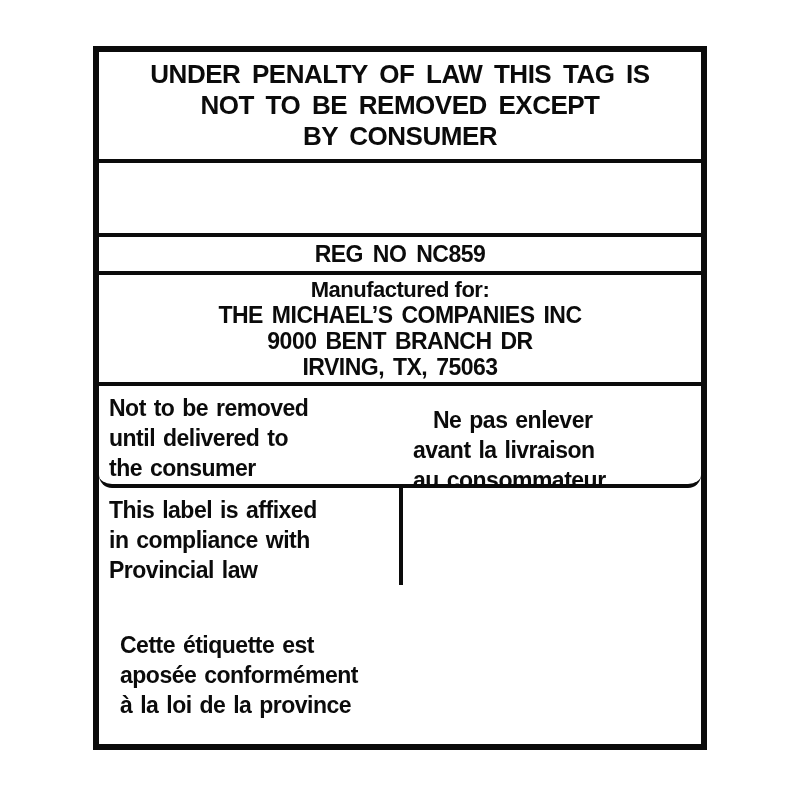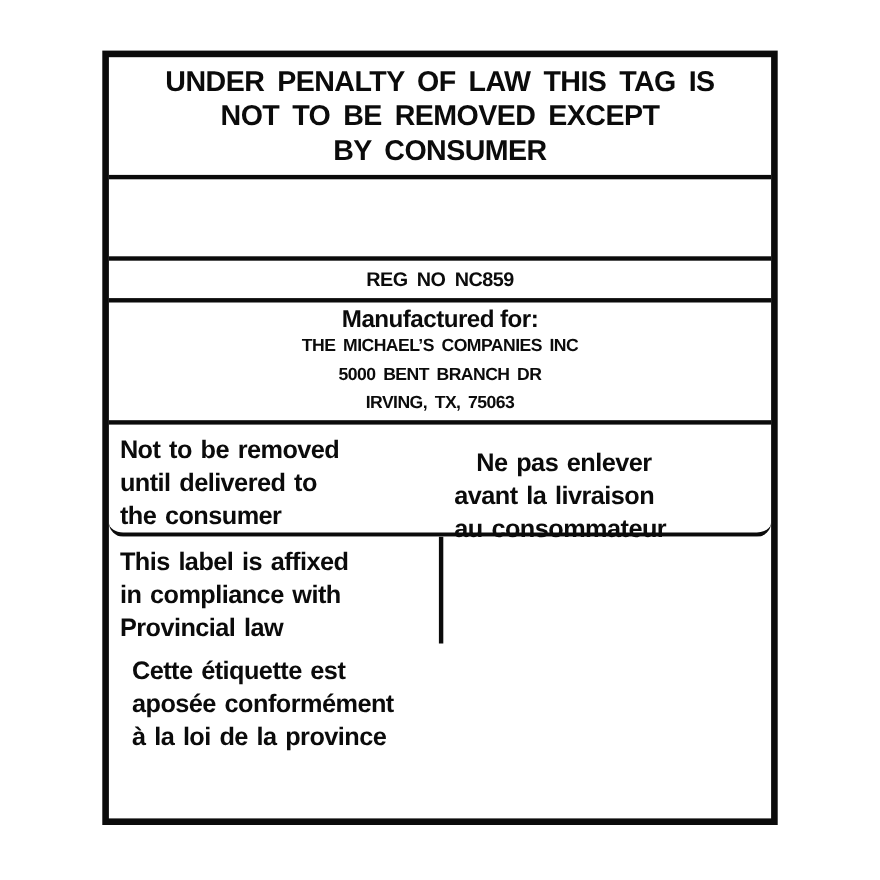--- a/index.html
+++ b/index.html
@@ -27,25 +27,25 @@
     border-bottom: 4px solid #0b0b0b;
     display: flex;
     flex-direction: column;
     justify-content: center;
     align-items: center;
     text-align: center;
   }
 
   .sec-header       { height: 111px; font-size: 26px; line-height: 31px; letter-spacing: -0.5px; word-spacing: 5px; }
   .sec-blank        { height: 74px; }
-  .sec-regno        { height: 38px;  font-size: 18px; letter-spacing: -0.5px; word-spacing: 4px; }
+  .sec-regno        { height: 38px;  font-size: 23px; letter-spacing: -0.5px; word-spacing: 4px; }
   .sec-cert         { height: 151px; font-size: 26px; line-height: 31px; letter-spacing: -0.5px; word-spacing: 4px; }
   .sec-mfg          { height: 111px; }
   .sec-mfg .mfg-heading { font-size: 22px; line-height: 25px; letter-spacing: -0.5px; }
-  .sec-mfg .mfg-line    { font-size: 16px; line-height: 26px; letter-spacing: -0.5px; word-spacing: 3px; }
+  .sec-mfg .mfg-line    { font-size: 23px; line-height: 26px; letter-spacing: -0.5px; word-spacing: 3px; }
 
   .sec-cols {
     flex-direction: row;
     justify-content: flex-start;
     align-items: stretch;
     text-align: left;
     font-size: 23px;
     line-height: 30px;
     letter-spacing: -0.5px;
     word-spacing: 2px;
@@ -61,20 +61,21 @@
   .sec-removal .col-fr {
     flex: 1;
     padding: 19px 0 0 10px;
   }
   .sec-compliance .col-en {
     border-right: 4px solid #0b0b0b;
   }
   .sec-compliance .col-fr {
     flex: 1;
     padding: 9px 0 0 21px;
+    margin-top: 36px;
   }
   .sec-removal .col-fr .line:first-child { padding-left: 20px; }
 
   .line { white-space: nowrap; }
 </style>
 </head>
 <body>
 
 <div class="stage">
   <div class="law-label">
@@ -88,21 +89,21 @@
     <div class="section sec-blank"></div>
 
     <div class="section sec-regno">
       <div class="line">REG NO NC859</div>
     </div>
 
 
     <div class="section sec-mfg">
       <div class="line mfg-heading">Manufactured for:</div>
       <div class="line mfg-line">THE MICHAEL’S COMPANIES INC</div>
-      <div class="line mfg-line">5000 BENT BRANCH DR</div>
+      <div class="line mfg-line">9000 BENT BRANCH DR</div>
       <div class="line mfg-line">IRVING, TX, 75063</div>
     </div>
 
     <div class="section sec-cols sec-removal">
       <div class="col-en">
         <div class="line">Not to be removed</div>
         <div class="line">until delivered to</div>
         <div class="line">the consumer</div>
       </div>
       <div class="col-fr">

